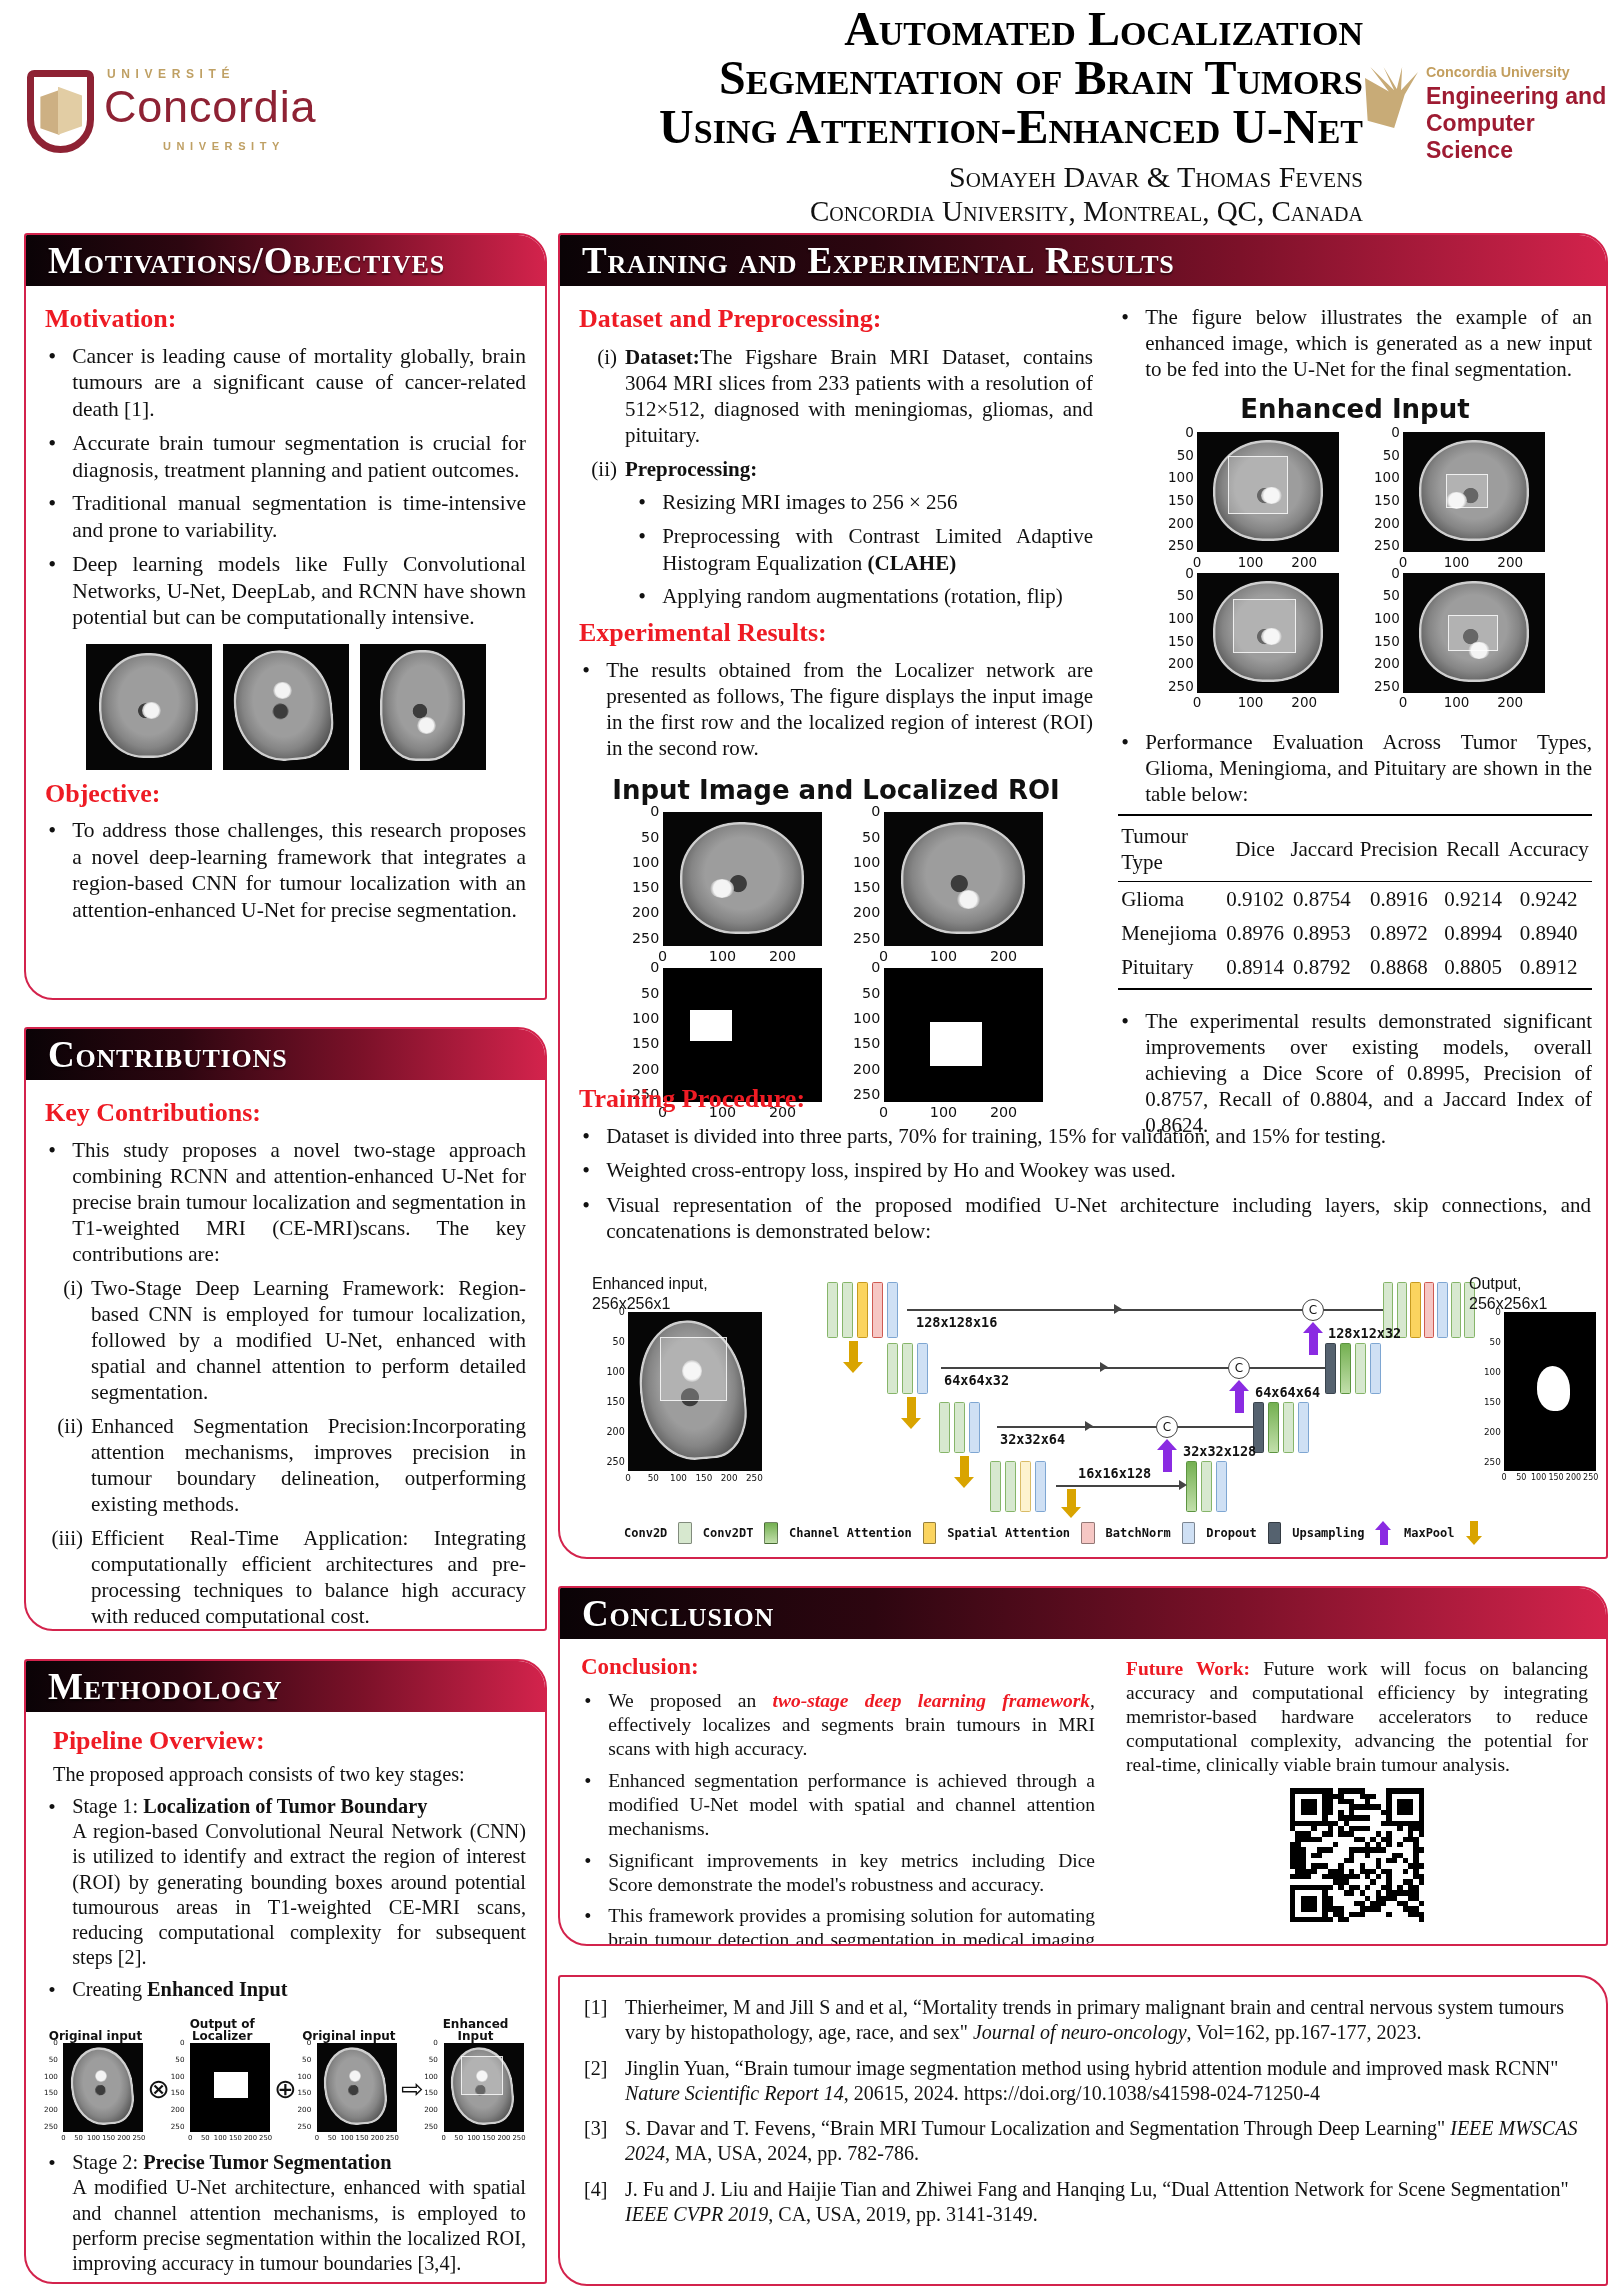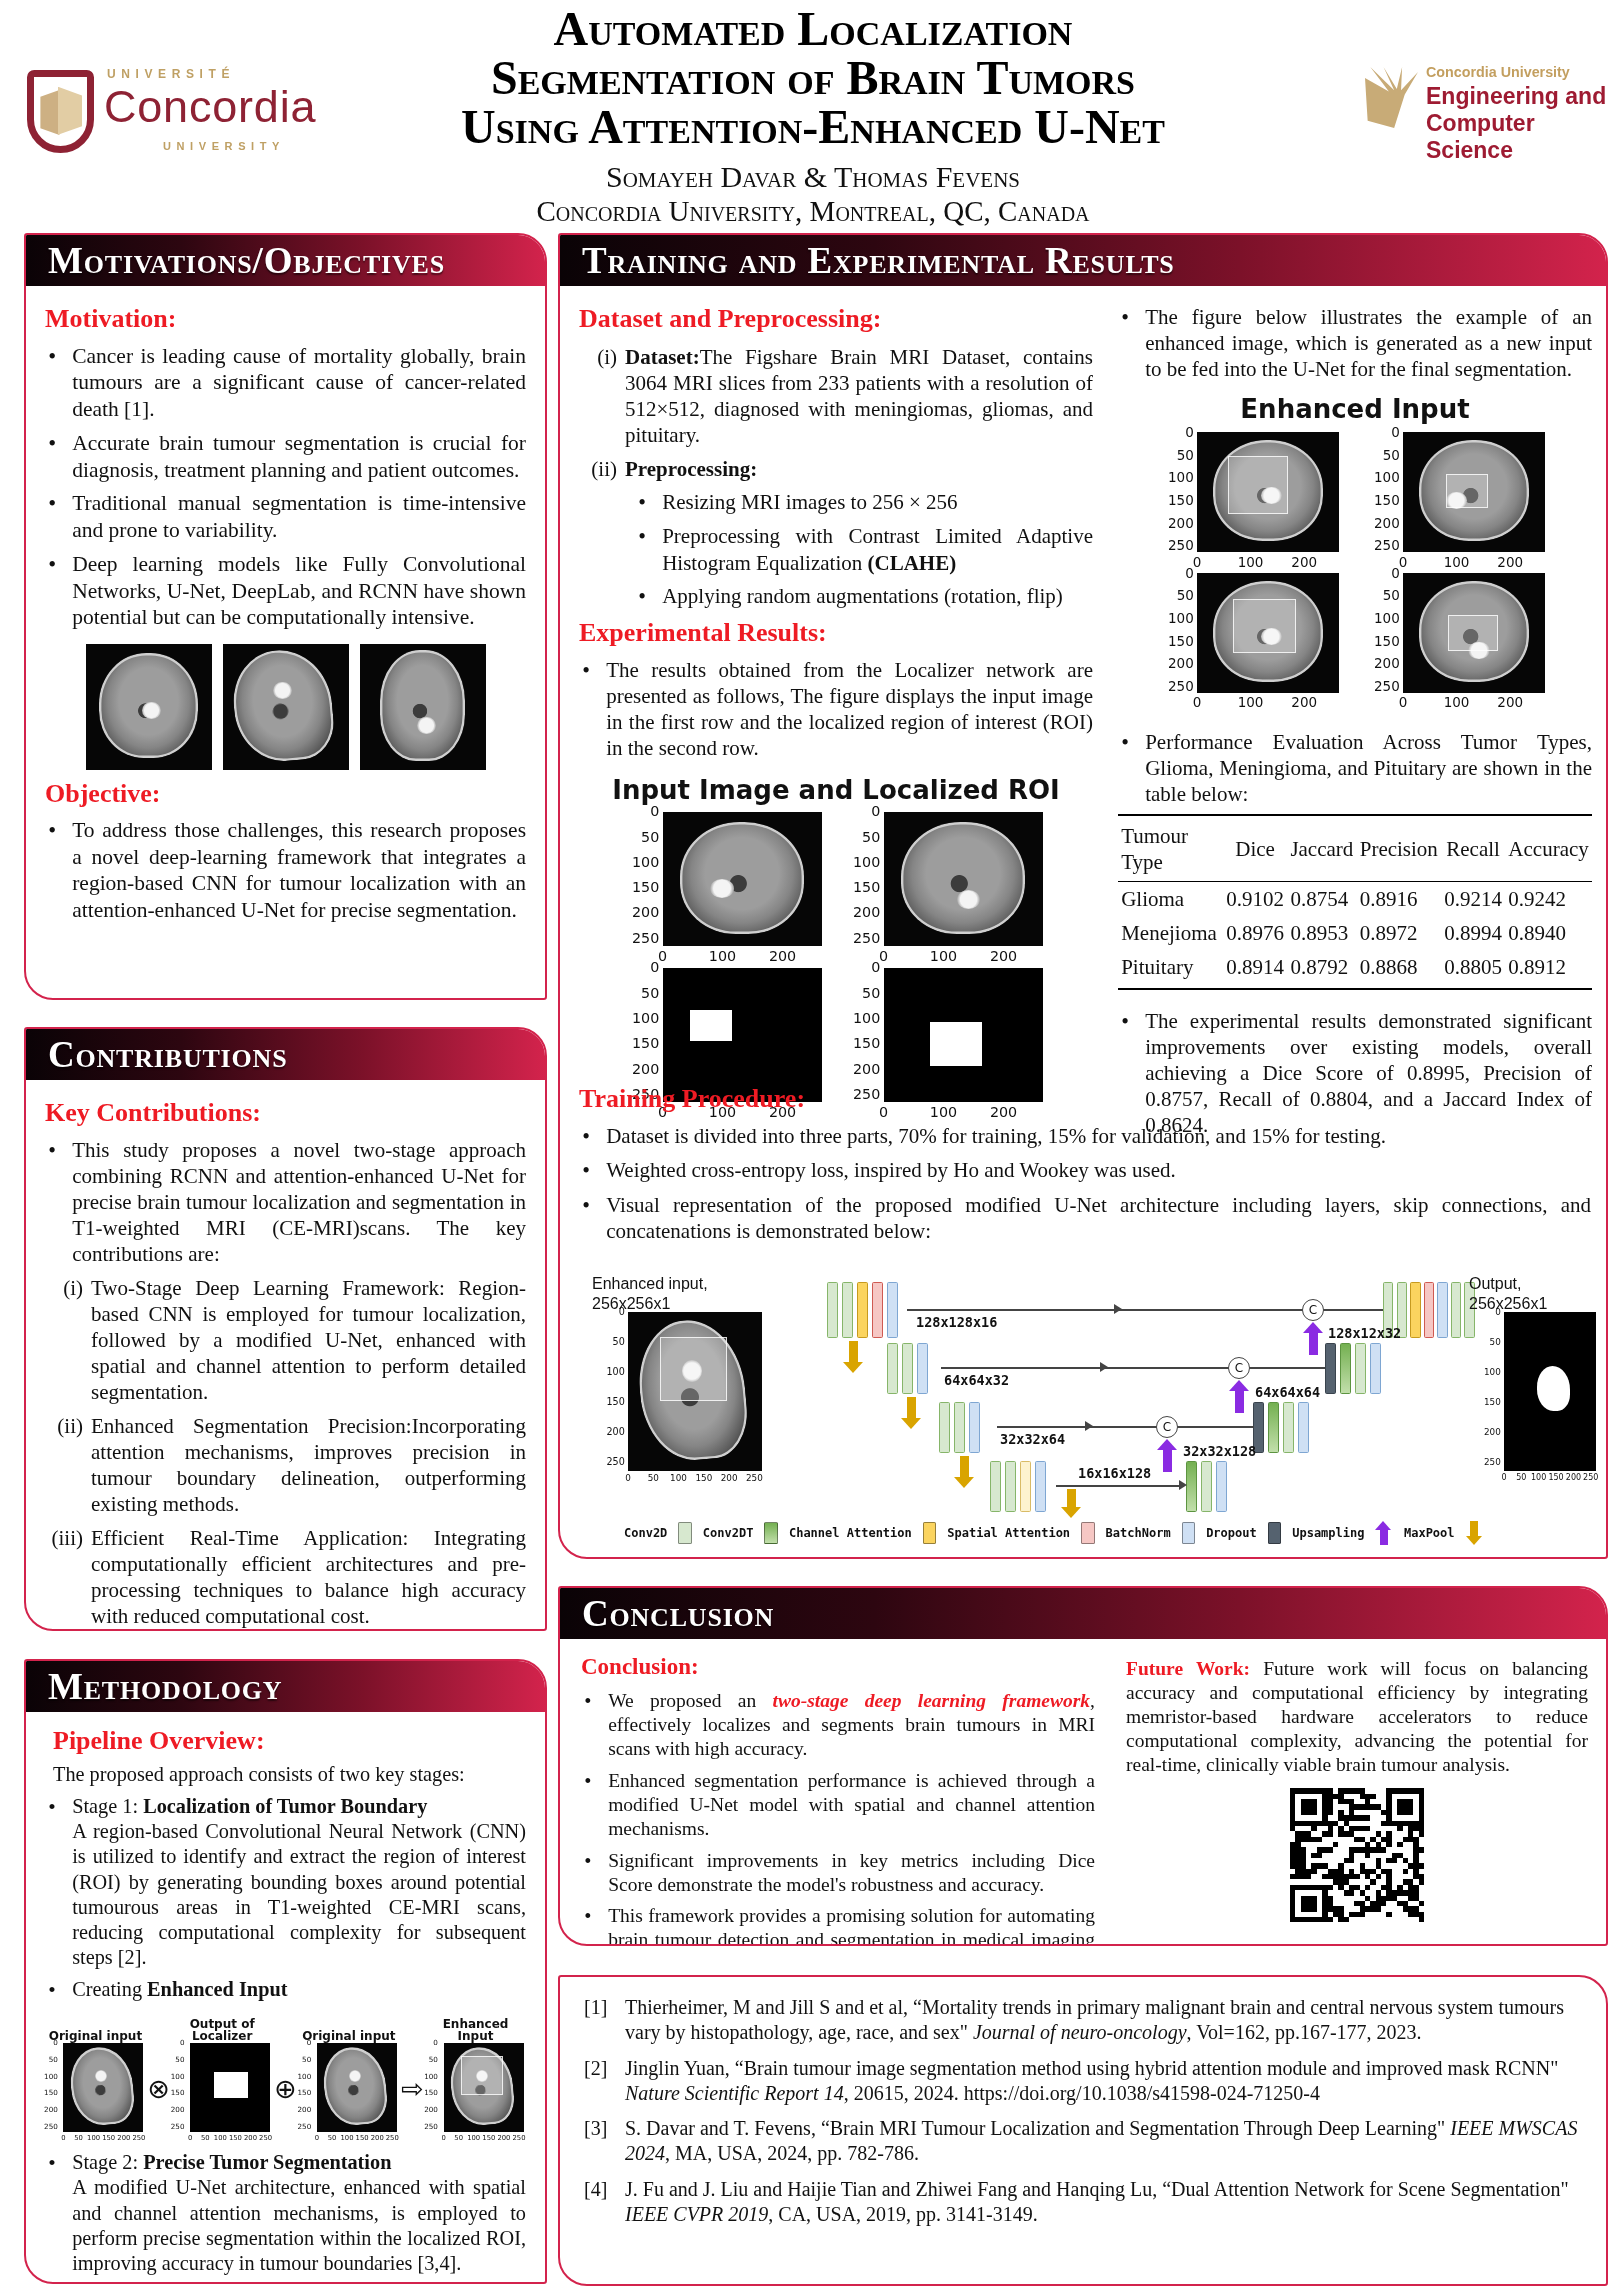--- a/index.html
+++ b/index.html
@@ -11,21 +11,21 @@
     --purple:#8a2be2;
     --mp-gold:#d9a400;
   }
   *{box-sizing:border-box;}
   html,body{margin:0;padding:0;}
   body{
     width:1624px;height:2295px;position:relative;background:#ffffff;
     font-family:"Liberation Serif",serif;color:#111;overflow:hidden;
   }
   
-  .title-wrap{position:absolute;left:263px;top:4.8px;width:1100px;text-align:center;}
+  .title-wrap{position:absolute;left:263px;top:4.8px;width:1100px;text-align:right;}
   .title-line{font-variant:small-caps;font-weight:bold;font-size:48px;line-height:1.02;color:#000;}
   .authors{font-variant:small-caps;font-size:30px;margin-top:8px;}
   .affil{font-variant:small-caps;font-size:29px;margin-top:1.6px;}
   .logoL{position:absolute;left:27px;top:67px;width:263px;height:104px;}
   .shield{position:absolute;left:0;top:3.2px;width:67px;height:83px;border:7.2px solid var(--maroon);
     border-radius:8px 8px 37px 37px;background:#fff;}
   .shield .book{position:absolute;left:6.4px;top:12.8px;width:38px;height:45px;background:#cdb083;
     clip-path:polygon(0 15%,50% 0,50% 100%,0 85%);}
   .shield .book2{position:absolute;left:24px;top:9.6px;width:24px;height:48px;background:#e2cda4;
     clip-path:polygon(0 0,100% 18%,100% 82%,0 100%);}
@@ -80,21 +80,21 @@
   .plot{display:grid;grid-template-columns:auto auto;}
   .yticks{position:relative;font-family:"DejaVu Sans",sans-serif;}
   .yticks span{position:absolute;right:3.2px;transform:translateY(-50%);white-space:nowrap;}
   .xticks{position:relative;font-family:"DejaVu Sans",sans-serif;}
   .xticks span{position:absolute;transform:translateX(-50%);top:1.6px;}
   .figtitle{font-family:"DejaVu Sans",sans-serif;font-weight:bold;text-align:center;}
   
   table.results{border-collapse:collapse;width:100%;font-size:21px;margin-top:4.8px;}
   table.results th{border-top:2.4px solid #000;border-bottom:1.6px solid #000;
     font-weight:normal;padding:6.4px 3.2px;text-align:center;}
-  table.results td{padding:4px 3.2px;text-align:left;}
+  table.results td{padding:4px 3.2px;text-align:center;}
   table.results th:first-child,table.results td:first-child{text-align:left;}
   table.results tr.last td{border-bottom:2.4px solid #000;padding-bottom:8px;}
   
   .unet{position:absolute;}
   .ublock{position:absolute;white-space:nowrap;}
   .bx{display:inline-block;width:11px;height:100%;margin-right:4px;vertical-align:top;
     border:0.8px solid rgba(0,0,0,.4);border-radius:1.6px;}
   .bx.sm{width:10.4px;margin-right:3.2px;}
   .c2d{background:#d7e8cf;border-color:#86b569;}
   .c2t{background:linear-gradient(180deg,#74b051,#c2dfab);border-color:#5c9440;}

